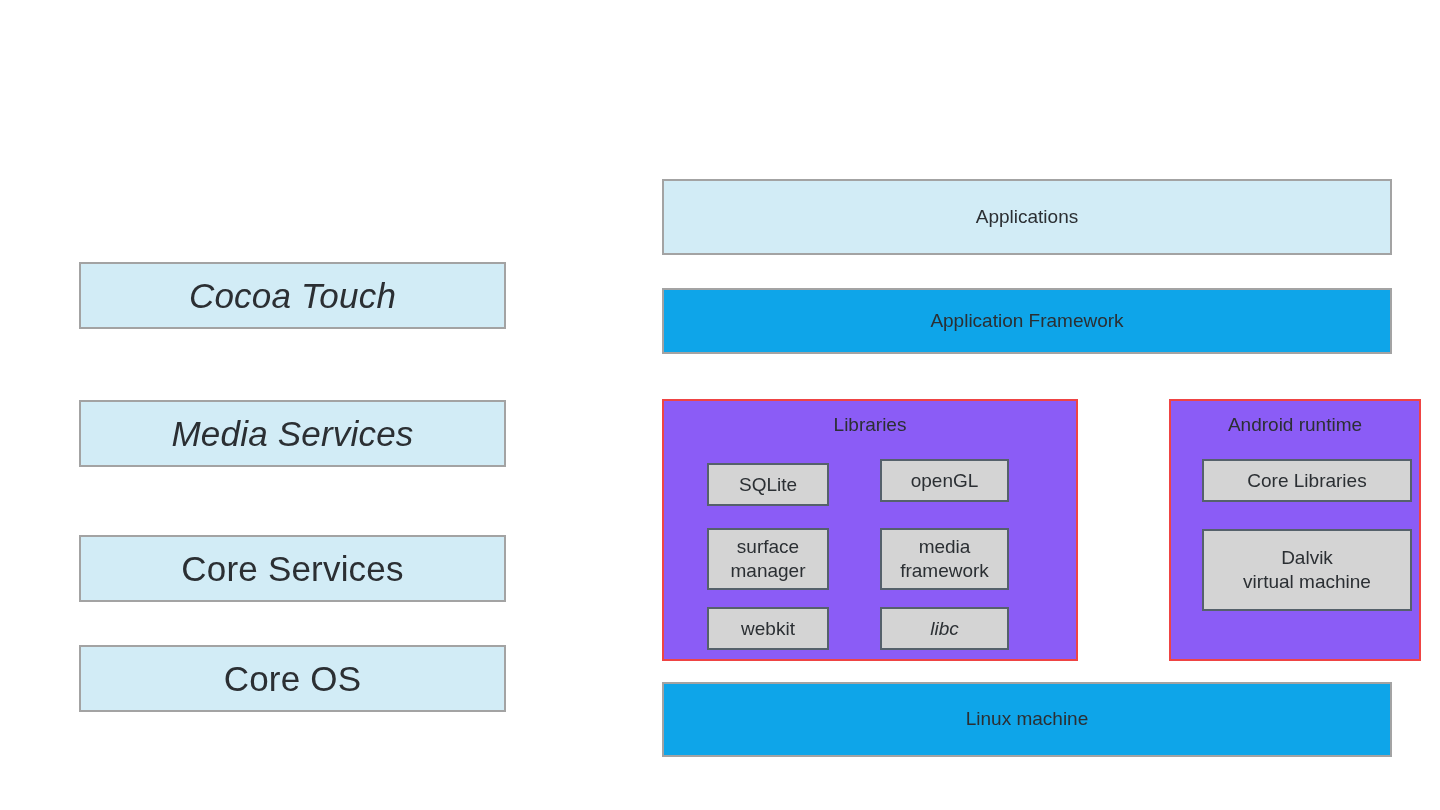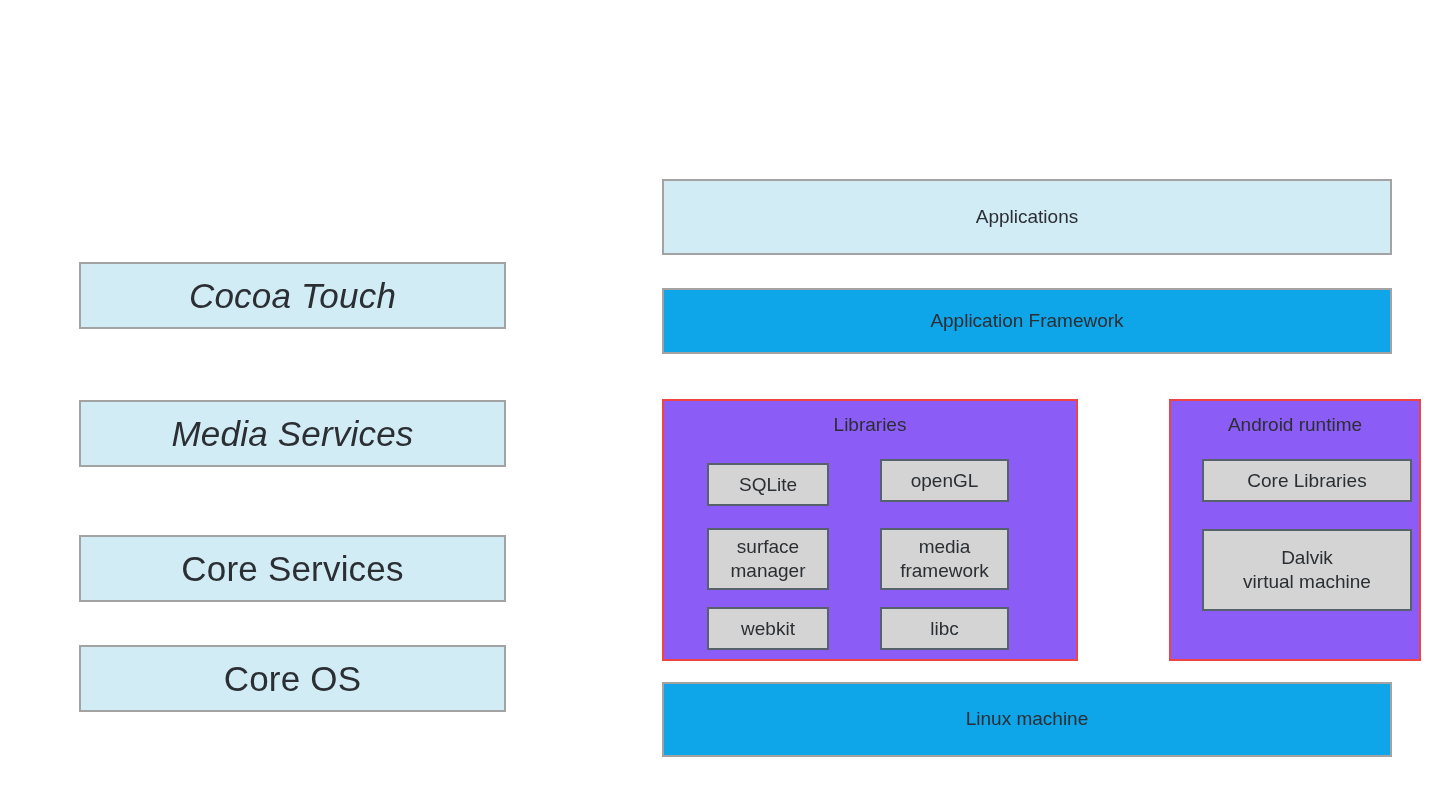--- a/index.html
+++ b/index.html
@@ -95,21 +95,21 @@
     line-height: 1.25;
     white-space: pre-line;
   }
 
   
   #lib-sqlite          { left: 43px;  top: 62px;  width: 122px; height: 43px; }
   #lib-opengl          { left: 216px; top: 58px;  width: 129px; height: 43px; }
   #lib-surfacemanager  { left: 43px;  top: 127px; width: 122px; height: 62px; }
   #lib-mediaframework  { left: 216px; top: 127px; width: 129px; height: 62px; }
   #lib-webkit          { left: 43px;  top: 206px; width: 122px; height: 43px; }
-  #lib-libc            { left: 216px; top: 206px; width: 129px; height: 43px; }
+  #lib-libc            { left: 216px; top: 206px; width: 129px; height: 43px; font-style: italic; }
 
   
   #rt-corelibraries    { left: 31px; top: 58px;  width: 210px; height: 43px; }
   #rt-dalvik           { left: 31px; top: 128px; width: 210px; height: 82px; }
 </style>
 </head>
 <body>
 
 <div class="canvas">
 

